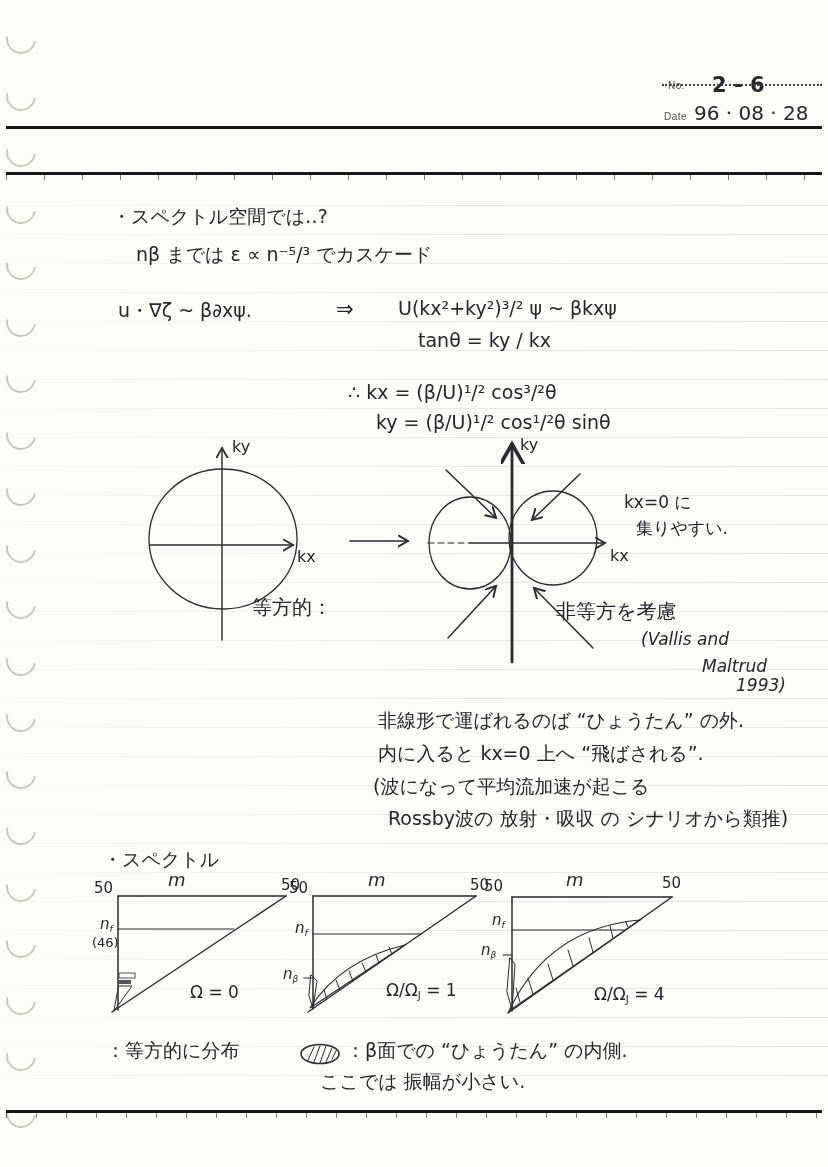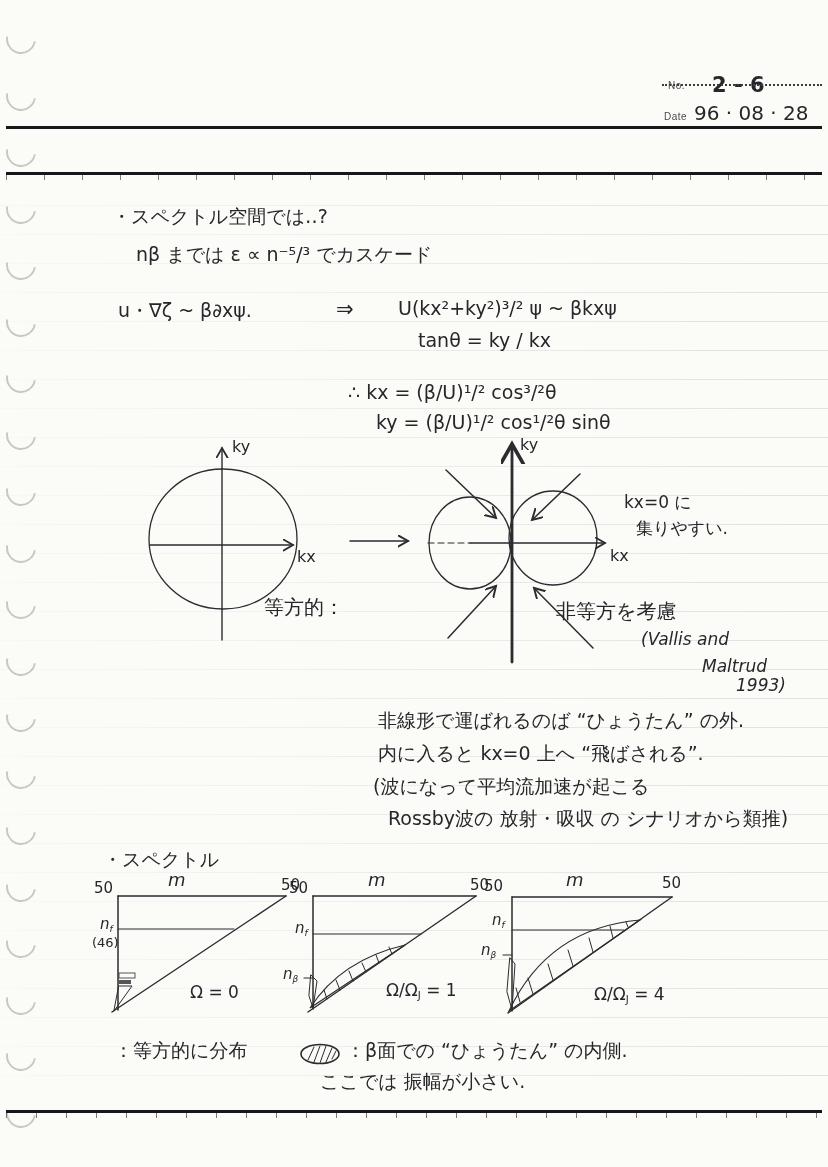--- a/index.html
+++ b/index.html
@@ -106,21 +106,21 @@
       <marker id="ah1" markerWidth="10" markerHeight="10" refX="7" refY="4" orient="auto">
         <polyline points="0,0 7,4 0,8" stroke-width="1.3"></polyline>
       </marker>
     </defs>
     <line x1="94" y1="204" x2="94" y2="12" stroke-width="1.4" marker-end="url(#ah1)"></line>
     <line x1="22" y1="109" x2="165" y2="109" stroke-width="1.4" marker-end="url(#ah1)"></line>
     <ellipse cx="95" cy="103" rx="74" ry="70" stroke-width="1.3"></ellipse>
   </svg>
   <span class="hw" style="left:232px;top:438px;font-size:16px;">ky</span>
   <span class="hw" style="left:297px;top:548px;font-size:16px;">kx</span>
-  <span class="hw" style="left:264px;top:596px;font-size:20px;text-align:right;">等方的：</span>
+  <span class="hw" style="left:252px;top:596px;font-size:20px;text-align:right;">等方的：</span>
 
   <svg style="left:346px;top:528px;" width="76" height="26">
     <defs>
       <marker id="ah2" markerWidth="10" markerHeight="10" refX="7" refY="4" orient="auto">
         <polyline points="0,0 7,4 0,8" stroke-width="1.3"></polyline>
       </marker>
     </defs>
     <line x1="4" y1="13" x2="62" y2="13" stroke-width="1.5" marker-end="url(#ah2)"></line>
   </svg>
 
@@ -214,21 +214,21 @@
     </g>
     <path d="M 22 80 L 27 86 L 24 132 L 19 114 Z" fill="#222226" stroke="none"></path>
   </svg>
   <span class="hw" style="left:484px;top:878px;font-size:15px;">50</span>
   <span class="hw it" style="left:566px;top:870px;font-size:18px;">m</span>
   <span class="hw" style="left:662px;top:875px;font-size:15px;">50</span>
   <span class="hw it" style="left:492px;top:912px;font-size:15px;"><span>n</span><span class="sub">f</span></span>
   <span class="hw it" style="left:481px;top:942px;font-size:15px;"><span>n</span><span class="sub">β</span></span>
   <span class="hw" style="left:594px;top:985px;font-size:17px;"><span>Ω/Ω</span><span class="sub">J</span><span> = 4</span></span>
 
-  <span class="hw" style="left:114px;top:1040px;font-size:19px;">：等方的に分布</span>
+  <span class="hw" style="left:106px;top:1040px;font-size:19px;">：等方的に分布</span>
   <svg style="left:299px;top:1042px;" width="44" height="24">
     <ellipse cx="21" cy="12" rx="19" ry="9.5" stroke-width="1.6"></ellipse>
     <g stroke-width="1">
       <line x1="9" y1="18" x2="15" y2="5"></line>
         <line x1="15" y1="20" x2="21" y2="4"></line>
       <line x1="21" y1="21" x2="27" y2="4"></line>
         <line x1="27" y1="20" x2="33" y2="6"></line>
       <line x1="33" y1="17" x2="37" y2="9"></line>
     </g>
   </svg>

